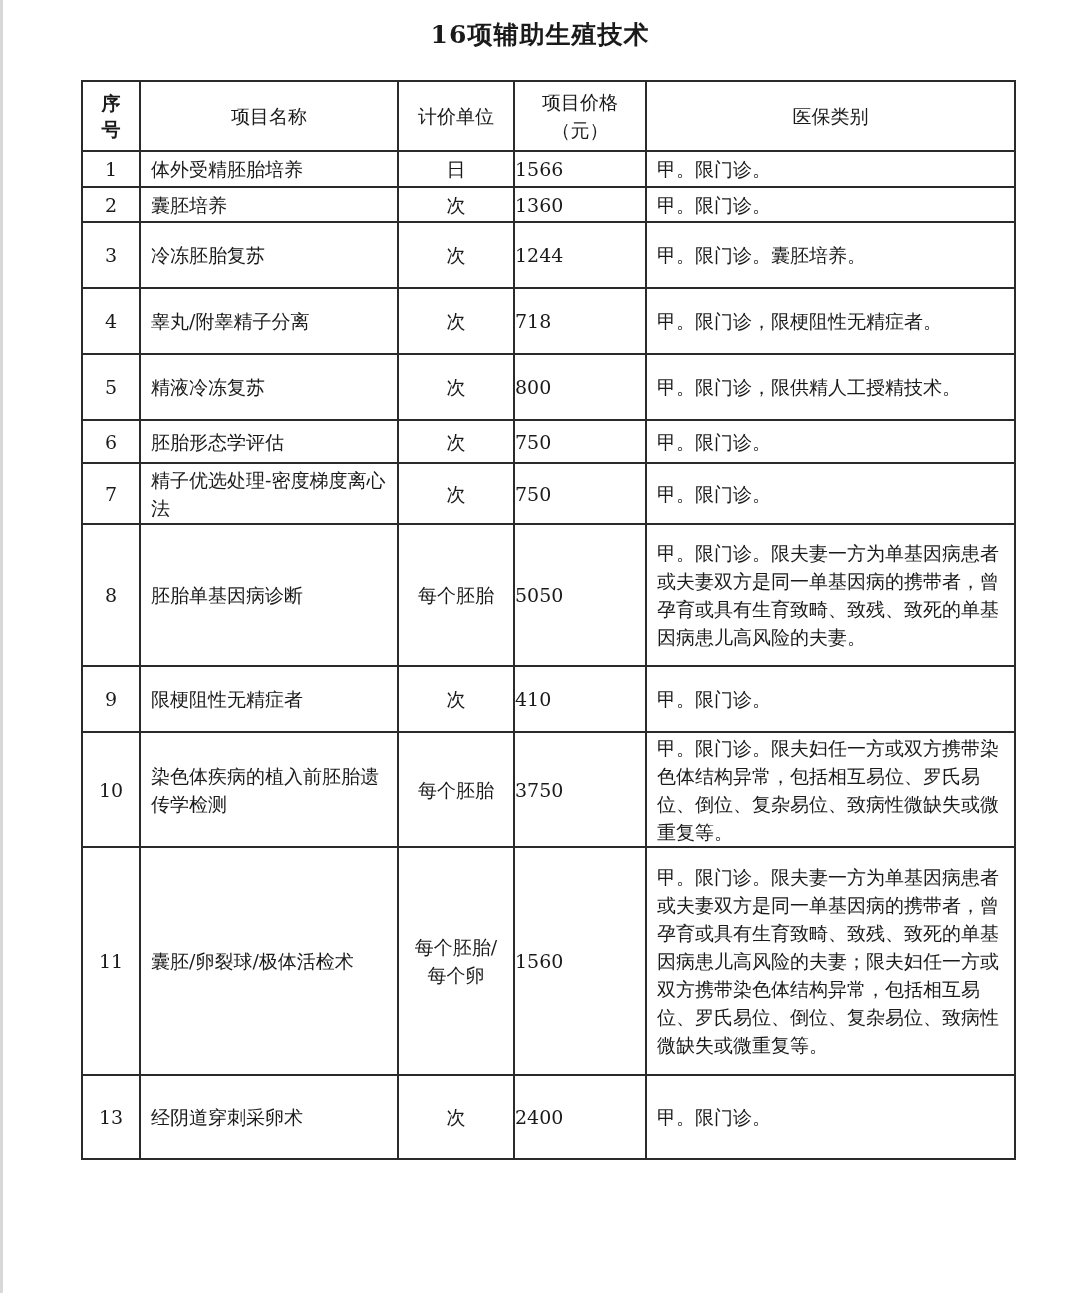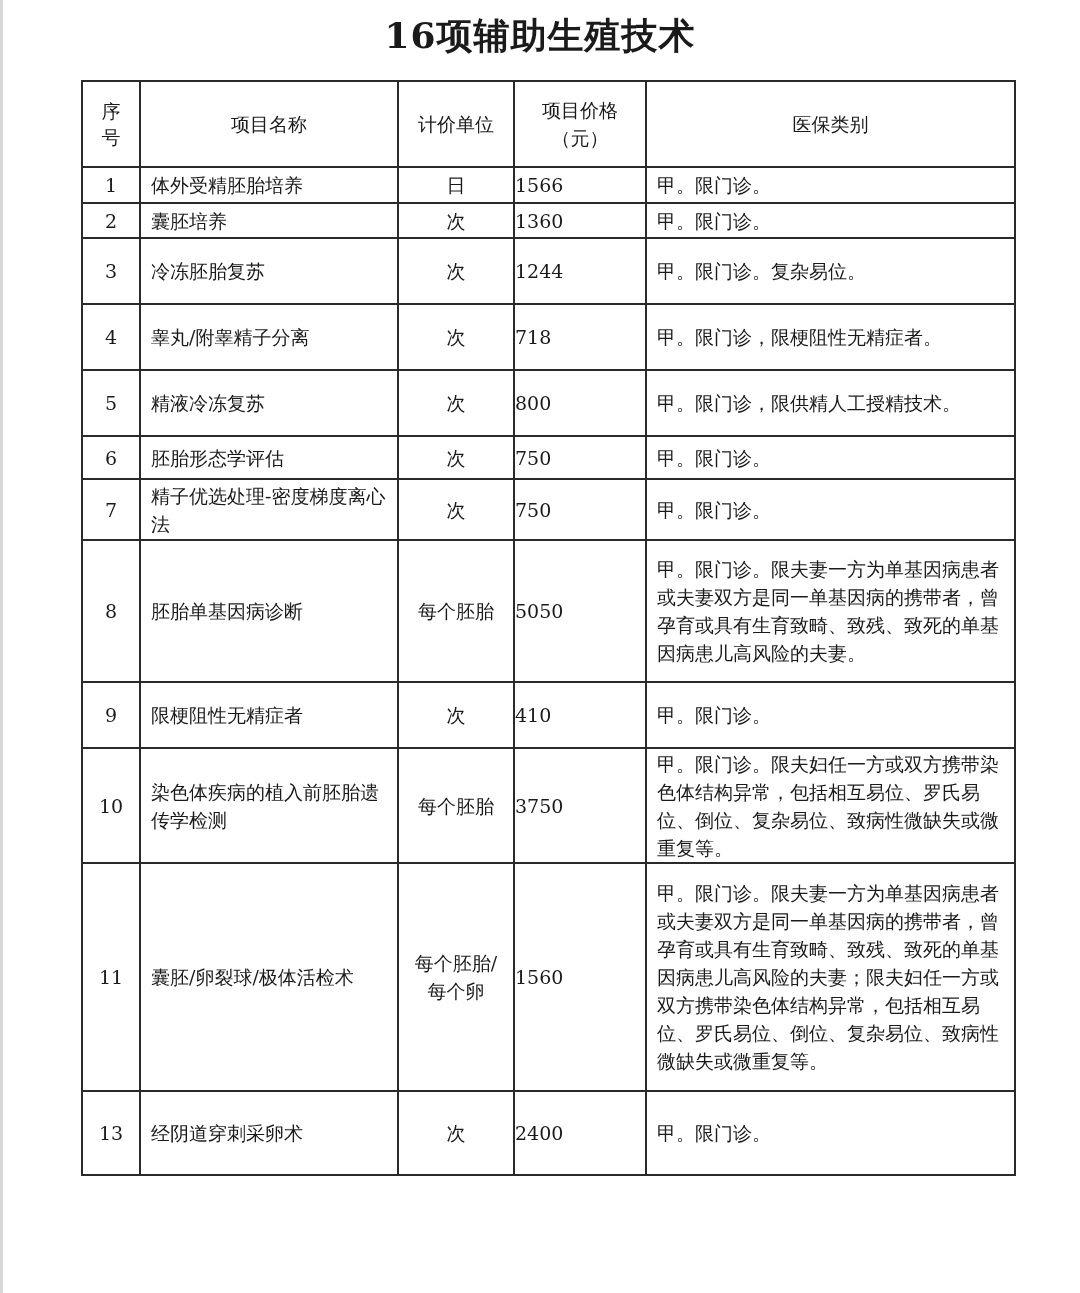--- a/index.html
+++ b/index.html
@@ -1,20 +1,20 @@
 <!DOCTYPE html>
 <html><head>
 <meta charset="utf-8">
 <style>
   html, body { margin: 0; padding: 0; background: #ffffff; }
   body { width: 1080px; height: 1293px; position: relative; overflow: hidden;
          font-family: "DejaVu Serif", "Liberation Serif", serif; color: #1a1a1a; }
   .left-edge { position: absolute; left: 0; top: 0; width: 3px; height: 1293px; background: #d8d8d8; }
   .title { position: absolute; top: 10px; left: 0; width: 1080px; text-align: center;
-           font-size: 36px; font-weight: bold; letter-spacing: 1px; line-height: 50px;
+           font-size: 25px; font-weight: bold; letter-spacing: 1px; line-height: 50px;
            font-family: "DejaVu Serif", "Liberation Serif", serif; }
   table { position: absolute; left: 81px; top: 80px; width: 933px; border-collapse: collapse;
           table-layout: fixed; }
   td, th { border: 2px solid #2a2a2a; font-size: 19px; line-height: 28px; font-weight: normal; padding: 0; }
   th { text-align: center; vertical-align: middle; }
   td { vertical-align: middle; }
   .c-no { text-align: center; }
   .c-name { padding-left: 10px; padding-right: 6px; }
   .c-unit { text-align: center; }
   .c-price { }
@@ -31,21 +31,21 @@
 <table>
   <colgroup>
       <col class="w1">
       <col class="w2">
       <col class="w3">
       <col class="w4">
       <col class="w5">
     </colgroup>
   <thead>
     <tr style="height:60px">
-      <th style="padding:16px 14px; line-height:26px;">序号</th>
+      <th style="padding:8px 14px; line-height:26px;font-weight:bold;">序号</th>
       <th>项目名称</th>
       <th>计价单位</th>
       <th style="padding:0 18px; line-height:28px;">项目价格（元）</th>
       <th>医保类别</th>
     </tr>
   </thead>
   <tbody>
     <tr style="height:36px">
       <td class="c-no">1</td>
       <td class="c-name">体外受精胚胎培养</td>
@@ -58,21 +58,21 @@
       <td class="c-name">囊胚培养</td>
       <td class="c-unit">次</td>
       <td class="c-price">1360</td>
       <td class="c-ins">甲。限门诊。</td>
     </tr>
     <tr style="height:66px">
       <td class="c-no">3</td>
       <td class="c-name">冷冻胚胎复苏</td>
       <td class="c-unit">次</td>
       <td class="c-price">1244</td>
-      <td class="c-ins">甲。限门诊。复杂易位。</td>
+      <td class="c-ins">甲。限门诊。囊胚培养。</td>
     </tr>
     <tr style="height:66px">
       <td class="c-no">4</td>
       <td class="c-name">睾丸/附睾精子分离</td>
       <td class="c-unit">次</td>
       <td class="c-price">718</td>
       <td class="c-ins">甲。限门诊，限梗阻性无精症者。</td>
     </tr>
     <tr style="height:66px">
       <td class="c-no">5</td>

